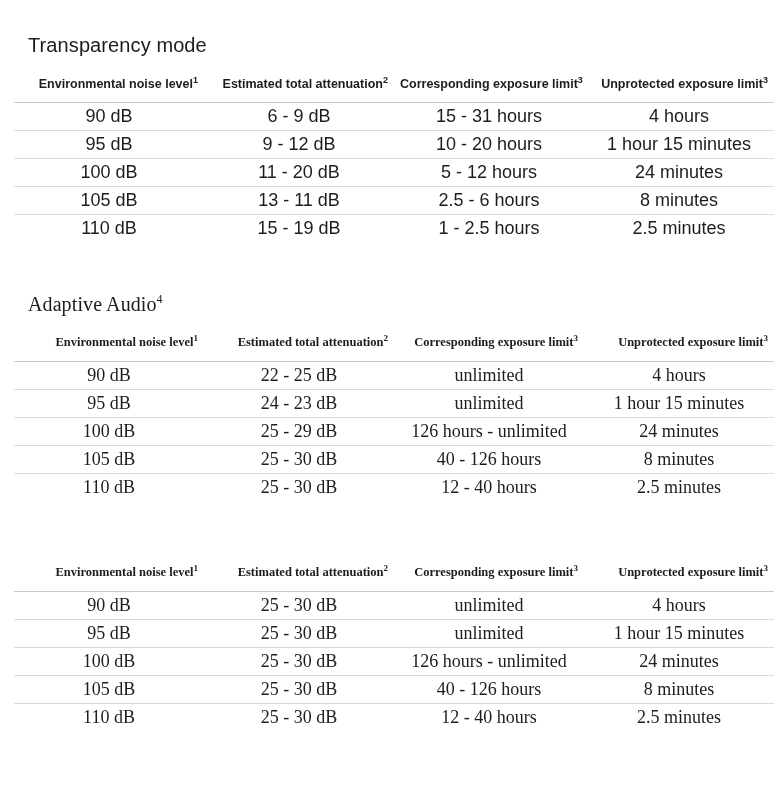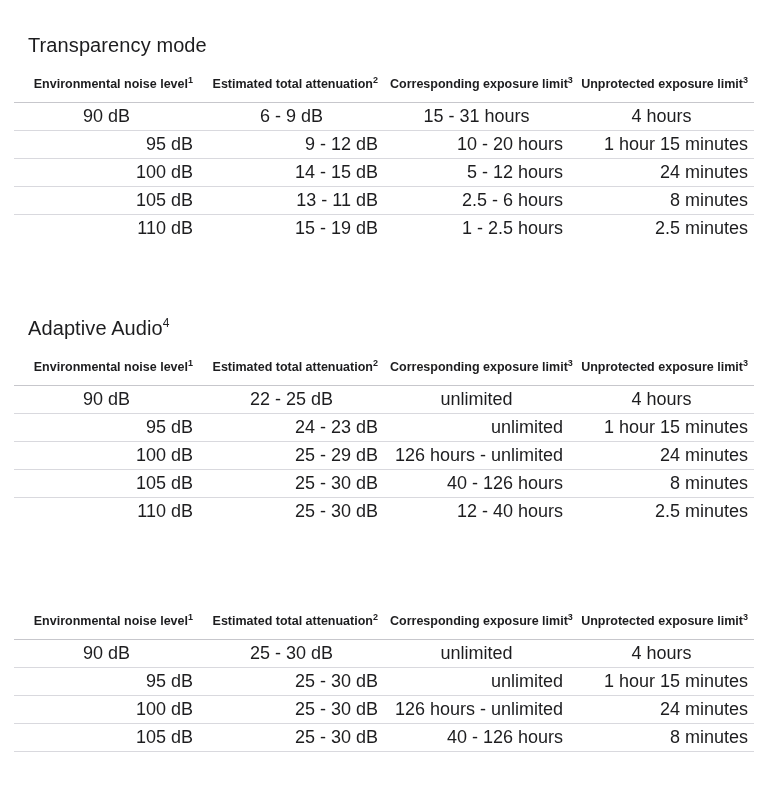--- a/index.html
+++ b/index.html
@@ -6,24 +6,24 @@
   html, body { margin: 0; padding: 0; }
   body {
     background: var(--background, #ffffff);
     color: var(--text_color, #1d1d1f);
     font-family: "Liberation Sans", sans-serif;
   }
   .page {
     width: 780px;
     height: 758px;
     background: var(--background, #ffffff);
-    padding: 28px 26px 0 14px;
+    padding: 28px 6px 0 14px;
     overflow: hidden;
   }
-  .mode-section + .mode-section { margin-top: 68px; }
+  .mode-section + .mode-section { margin-top: 44px; font-family: Liberation Serif, serif; }
   .section-title {
     font-size: 20px;
     line-height: 24px;
     font-weight: 400;
     letter-spacing: 0.1px;
     margin: 0 0 0 14px;
     color: var(--text_color, #1d1d1f);
   }
   .section-title sup { font-size: 12px; font-weight: 400; }
   table.data-table {
@@ -48,21 +48,20 @@
     padding: 0 6px;
     font-size: 18px;
     font-weight: 400;
     text-align: center;
     vertical-align: middle;
     color: var(--text_color, #1d1d1f);
     white-space: nowrap;
   }
   table.data-table tbody tr + tr td {
     border-top: 1px solid var(--divider_color, #d9d9de);
-    text-align: right;
   }
 </style>
 </head>
 <body>
 
 <div class="page">
 
   <section class="mode-section">
     <h2 class="section-title"><span>Transparency mode</span><sup></sup></h2>
     <table class="data-table">
@@ -82,21 +81,21 @@
           <td>4 hours</td>
         </tr>
         <tr>
           <td>95 dB</td>
           <td>9 - 12 dB</td>
           <td>10 - 20 hours</td>
           <td>1 hour 15 minutes</td>
         </tr>
         <tr>
           <td>100 dB</td>
-          <td>14 - 15 dB</td>
+          <td>11 - 20 dB</td>
           <td>5 - 12 hours</td>
           <td>24 minutes</td>
         </tr>
         <tr>
           <td>105 dB</td>
           <td>13 - 11 dB</td>
           <td>2.5 - 6 hours</td>
           <td>8 minutes</td>
         </tr>
         <tr>

